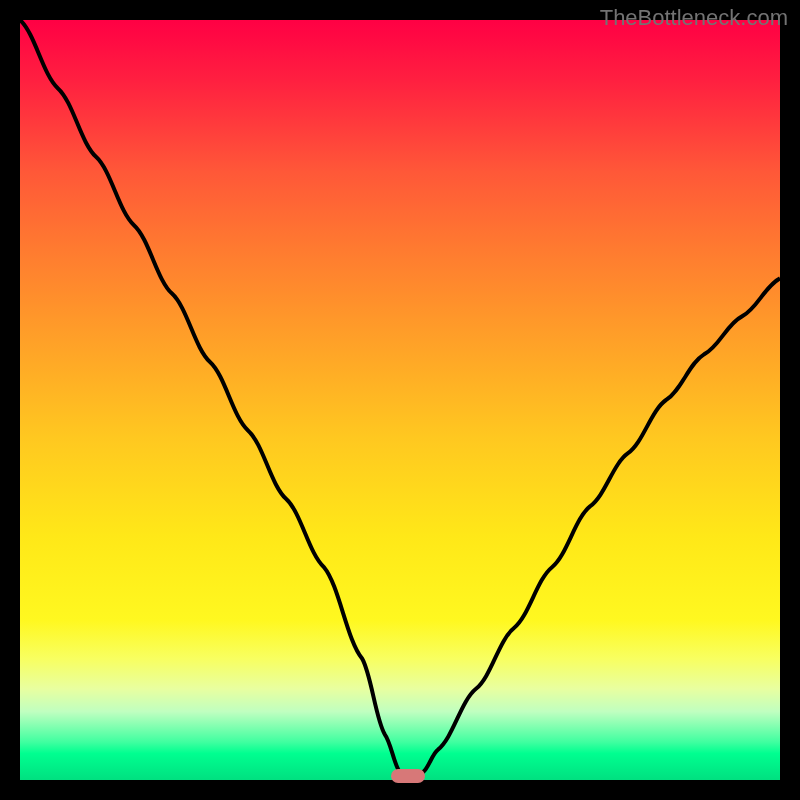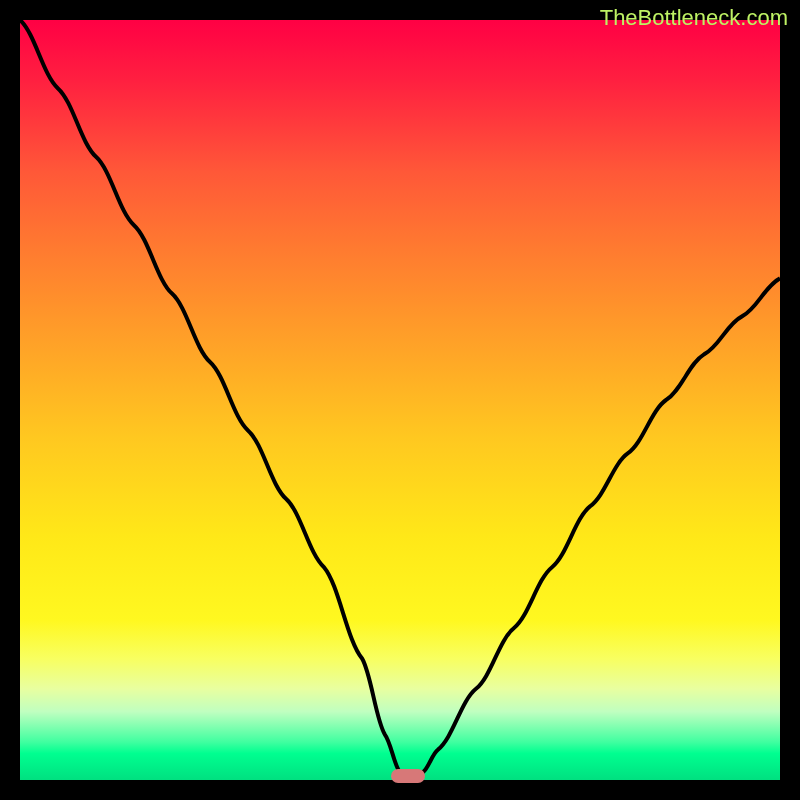--- a/index.html
+++ b/index.html
@@ -11,21 +11,21 @@
       width: 800px;
       height: 800px;
       background: #000;
       position: relative;
       overflow: hidden;
     }
     .watermark {
       position: absolute;
       top: 5px;
       right: 12px;
-      color: #bef264;
+      color: #737373;
       font-family: Arial, sans-serif;
       font-size: 22px;
       z-index: 10;
     }
     .chart-container {
       position: absolute;
       top: 20px;
       left: 20px;
       width: 760px;
       height: 760px;

